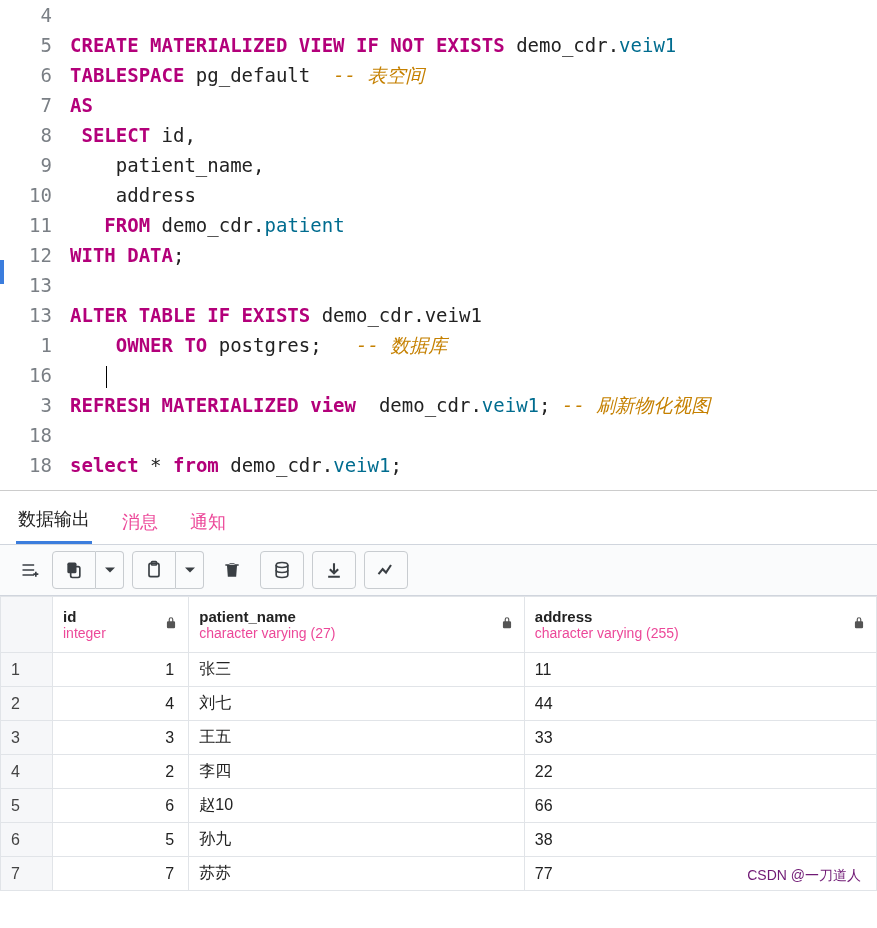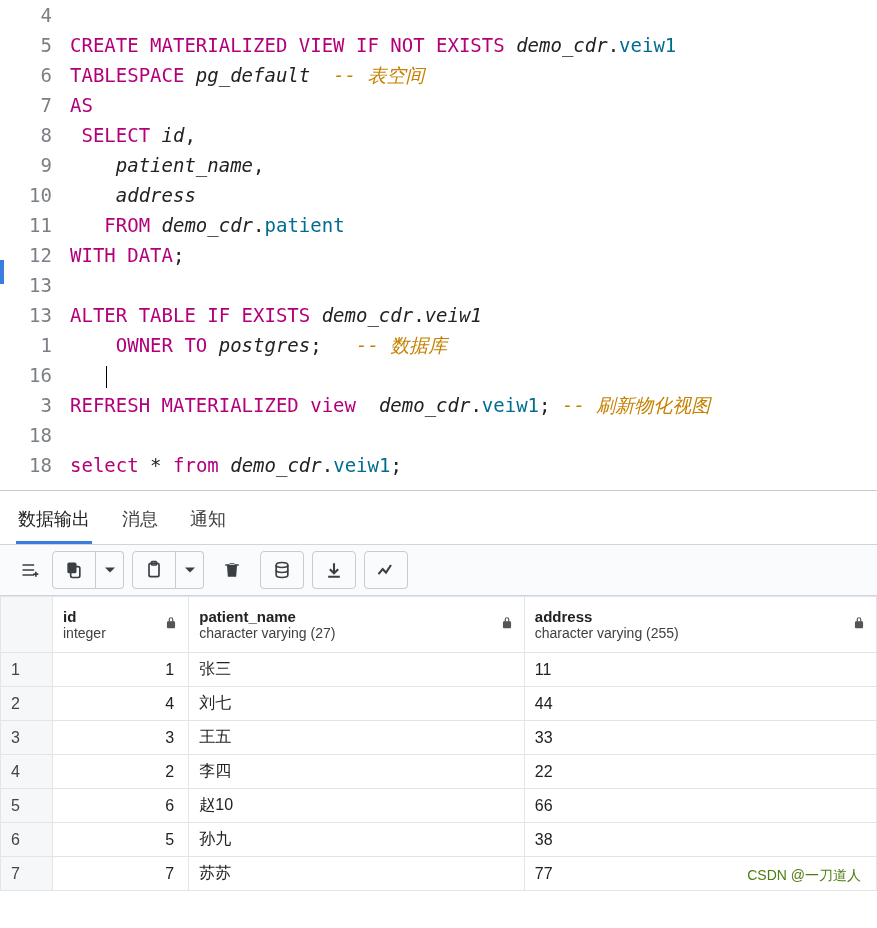--- a/index.html
+++ b/index.html
@@ -22,41 +22,42 @@
   .gutter {
     width: 70px;
     text-align: right;
     color: #7a7f85;
     padding-right: 18px;
     user-select: none;
   }
   .gutter div { height: 30px; }
   .code { flex: 1; white-space: pre; }
   .code div { height: 30px; }
-  .kw { color: #b3007a; font-weight: normal; text-align: center; }
-  .ident { color: #222; font-style: italic; }
+  .kw { color: #b3007a; font-weight: bold; text-align: center; }
+  .ident { color: #222; }
   .dot { color: #222; }
   .sch { color: #006c8f; }
   .cmt { color: #c58000; font-style: italic; }
   .punc { color: #222; }
   .left-strip {
     position: absolute;
     left: 0; top: 260px;
     width: 4px; height: 24px;
     background: #3b7ddd;
   }
   .tabs {
     display: flex;
     gap: 28px;
     padding: 10px 16px 0 16px;
     font-size: 18px;
+    align-items: flex-end;
   }
   .tab {
     padding: 6px 2px 10px 2px;
-    color: #404040;
+    color: #ec4899;
     cursor: pointer;
   }
   .tab.active {
     color: #222;
     border-bottom: 3px solid #3b7ddd;
   }
   .toolbar {
     display: flex;
     align-items: center;
     gap: 2px;
@@ -94,37 +95,37 @@
     text-align: left;
     vertical-align: middle;
   }
   .grid thead th {
     background: #fff;
     font-weight: normal;
     position: relative;
     height: 56px;
   }
   .grid thead th .colname { font-weight: 600; color: #222; font-size: 15px; }
-  .grid thead th .coltype { color: #404040; font-size: 14px; }
+  .grid thead th .coltype { color: #ec4899; font-size: 14px; }
   .grid thead th.rownum-hd { width: 52px; background: #f6f7f9; }
   .grid td.rownum { background: #f6f7f9; color: #444; width: 52px; }
   .grid td.num { text-align: right; padding-right: 14px; }
   .lock {
     position: absolute;
     right: 10px;
     top: 50%;
     transform: translateY(-50%);
     color: #555;
   }
   .lock svg { width: 14px; height: 14px; }
   .watermark {
     position: absolute;
     right: 16px;
     bottom: 6px;
-    color: #4d7c0f;
+    color: #701a75;
     font-size: 14px;
   }
   .caret {
     display: inline-block;
     width: 1px; height: 22px;
     background: #000;
     vertical-align: middle;
     margin-left: 36px;
   }
 </style>

